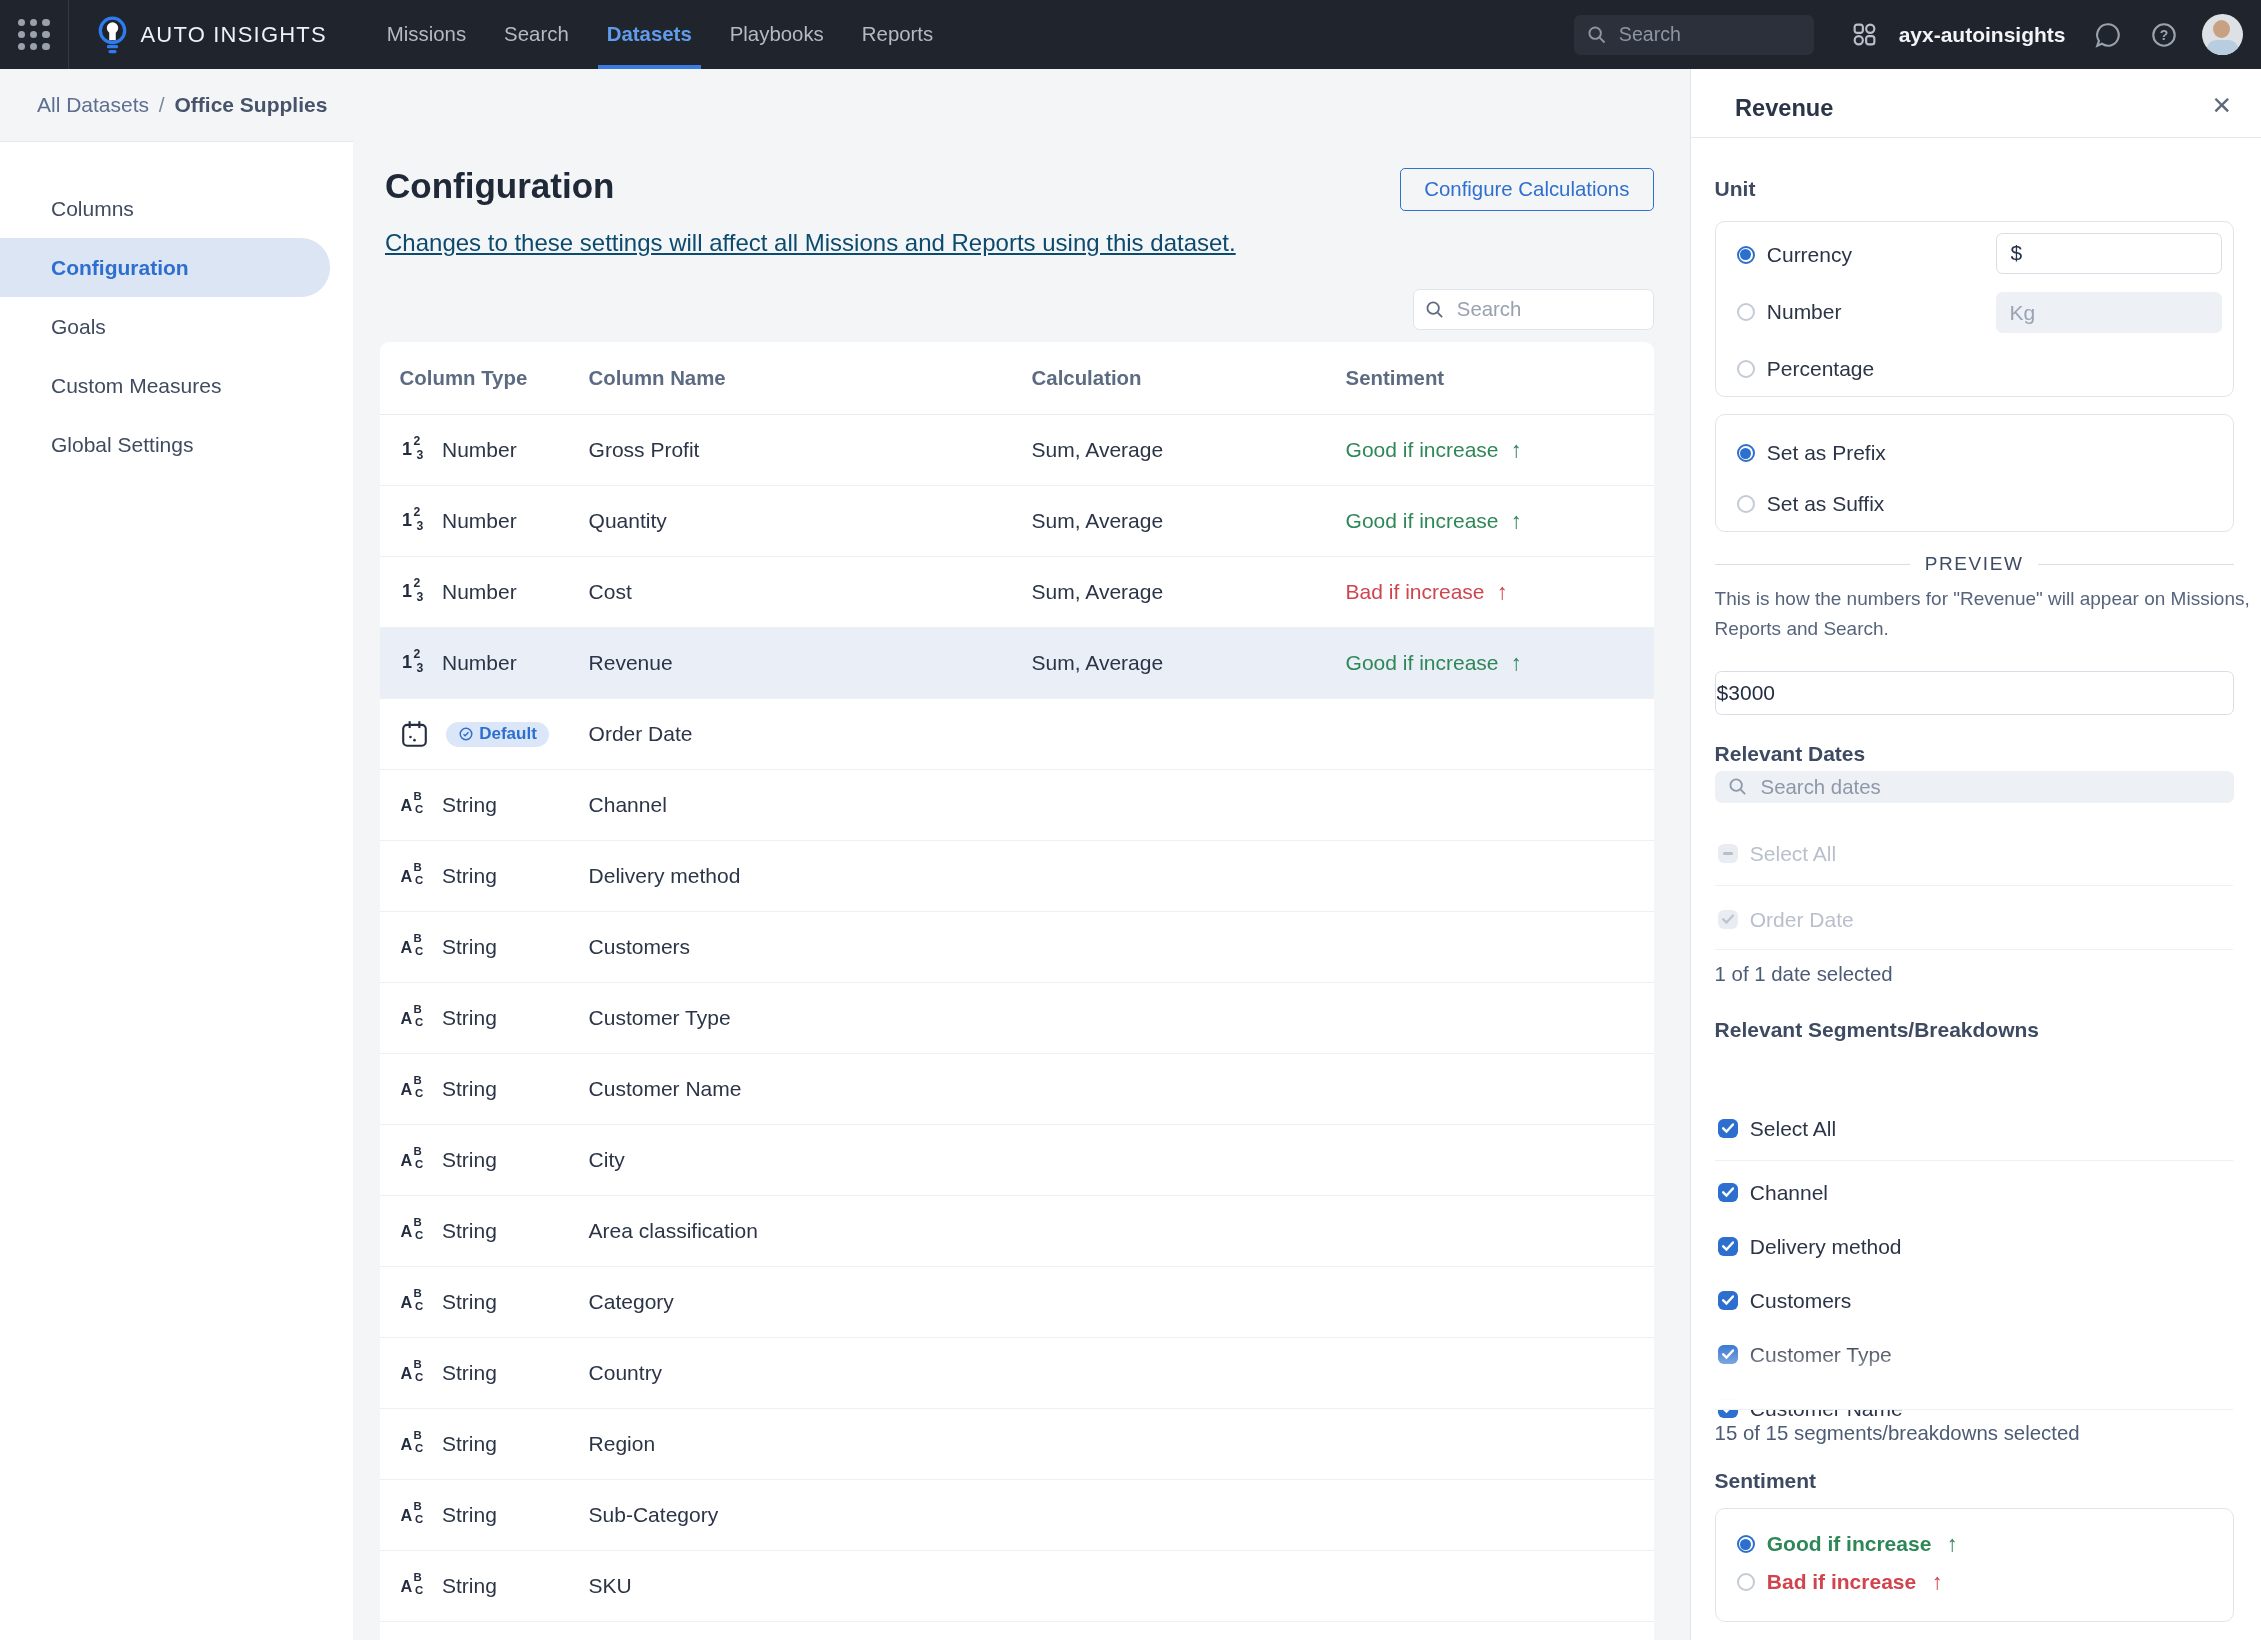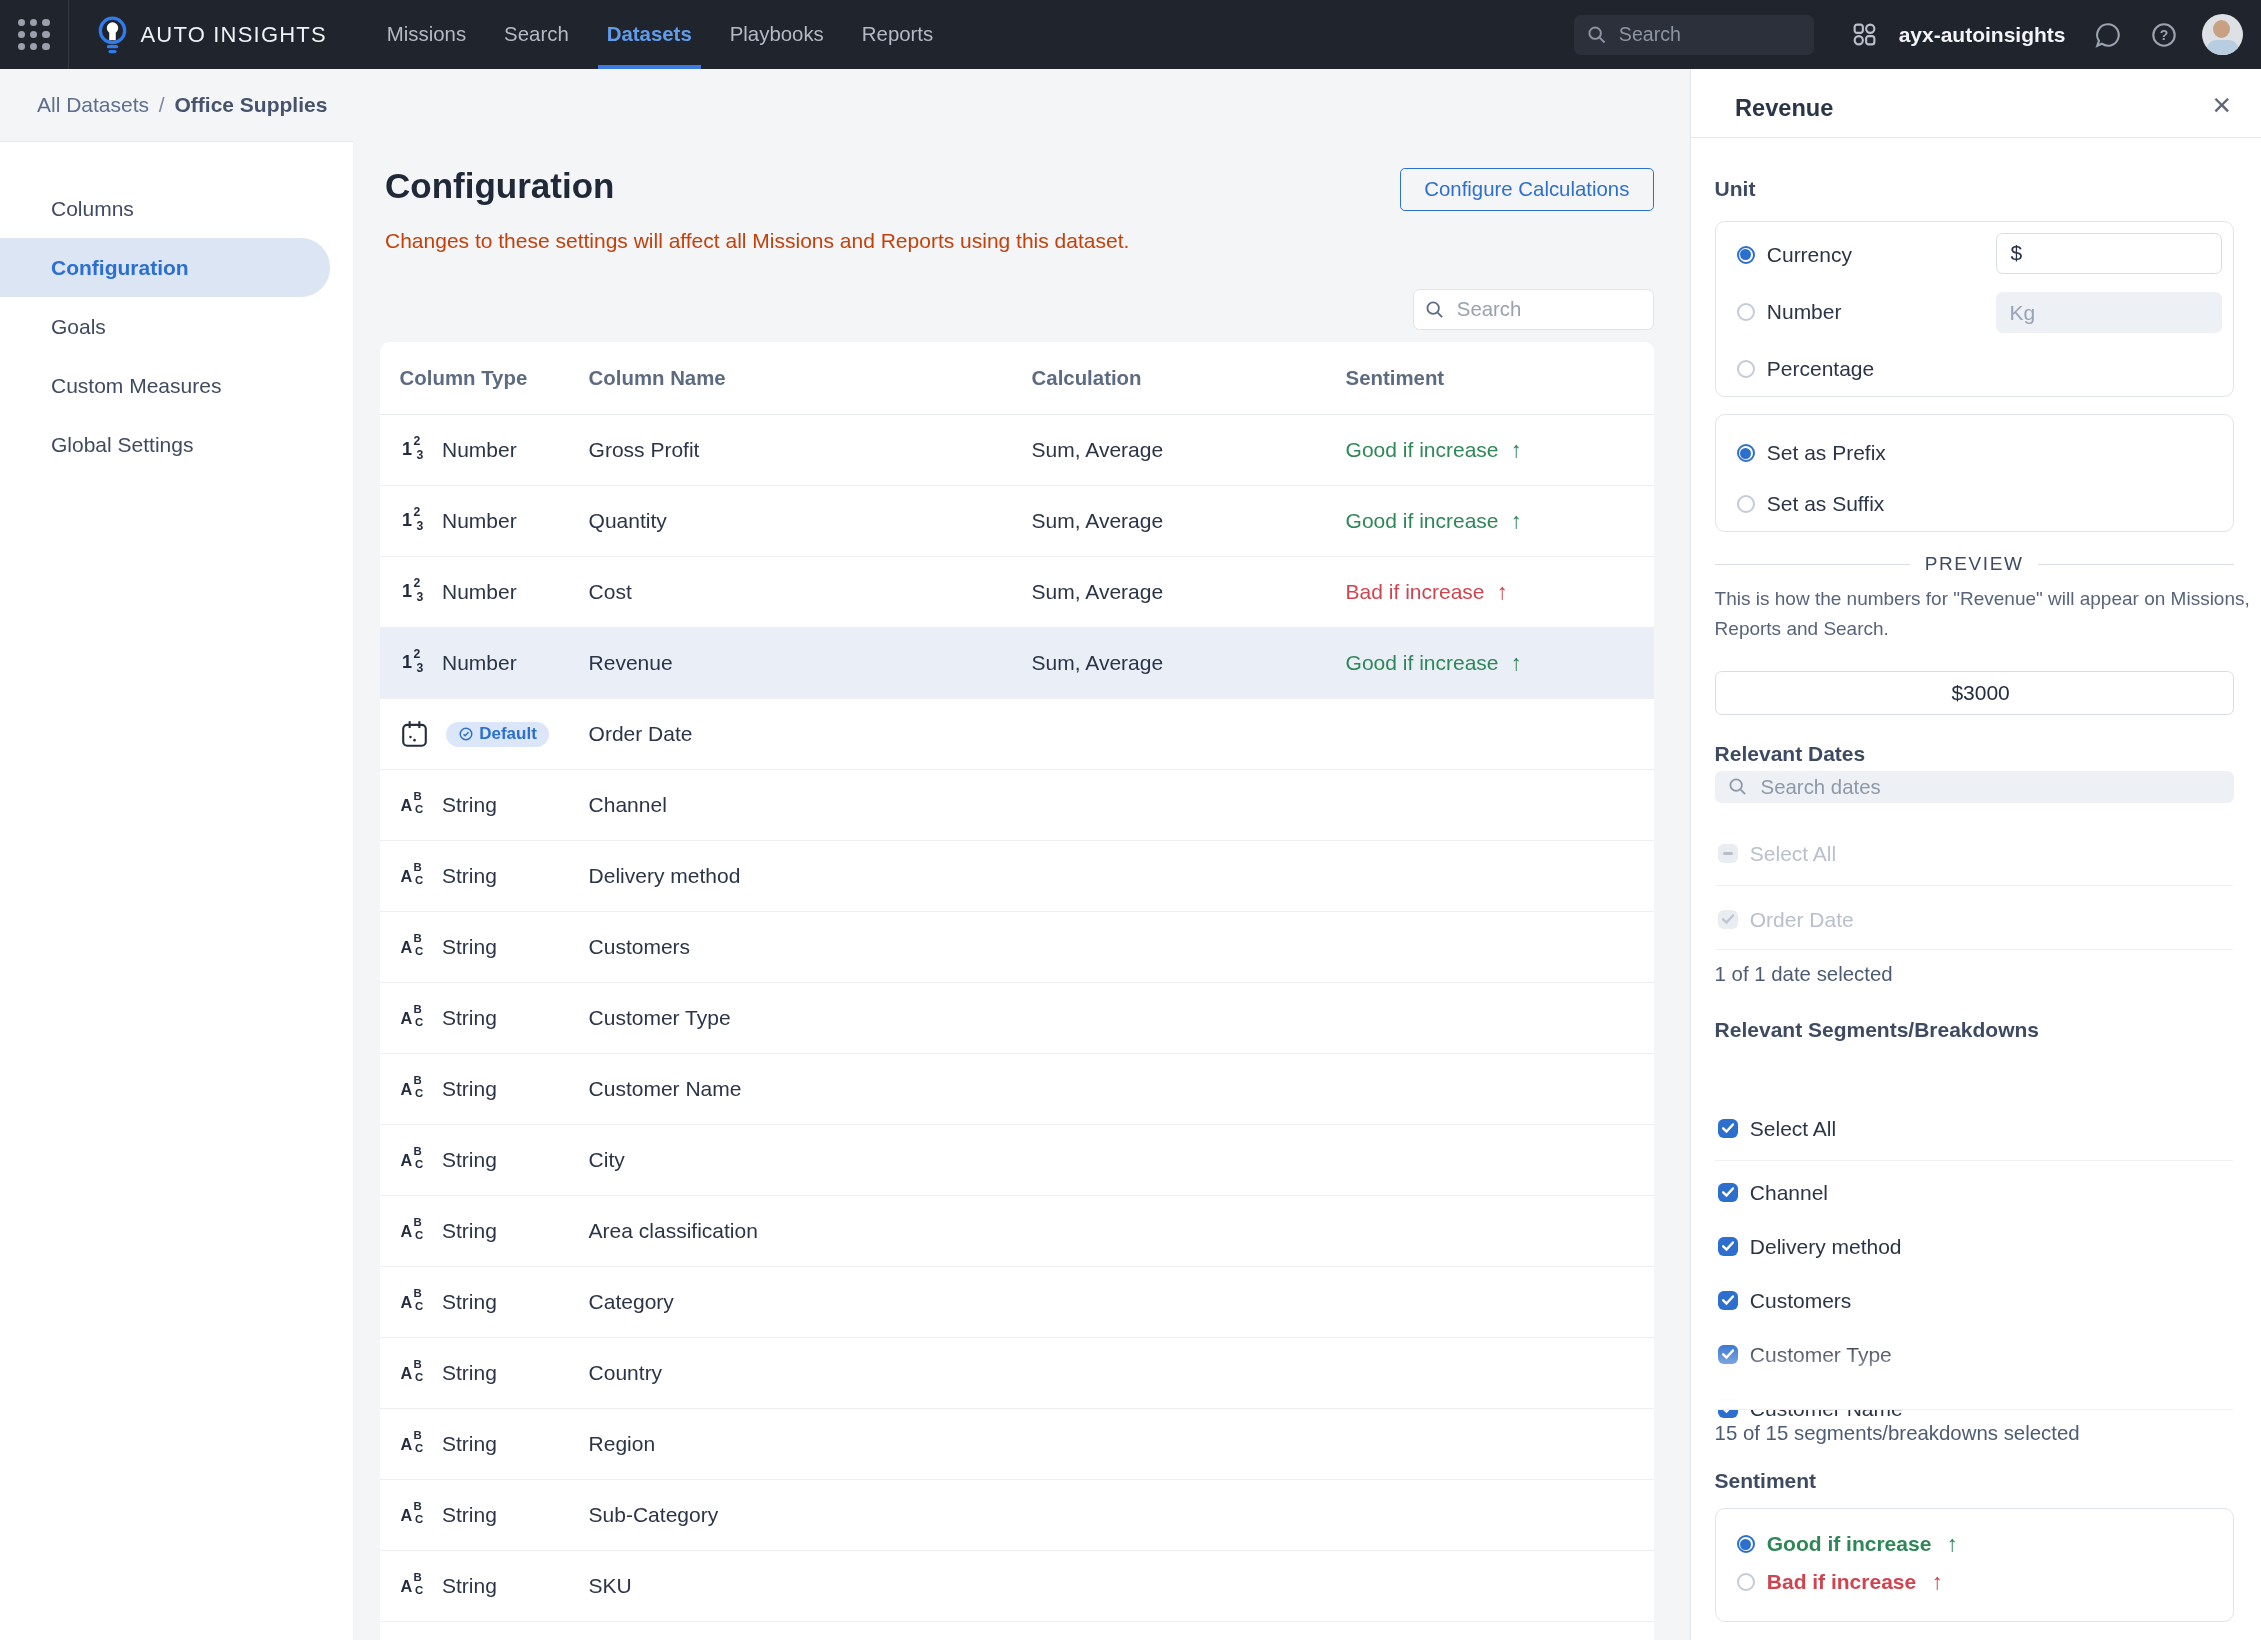--- a/index.html
+++ b/index.html
@@ -36,21 +36,21 @@
   .bc-sep{color:#7c87a0;margin:0 9.8px;}
   .bc-current{color:#47536b;font-weight:700;}
   
   .sidebar{position:absolute;top:141px;left:0;width:353px;bottom:0;background:#fff;border-top:0.8px solid #e6e9ee;box-sizing:border-box;padding-top:37px;z-index:4;}
   .side-item{height:59px;display:flex;align-items:center;padding-left:51px;font-size:21px;color:#3f4b60;cursor:pointer;box-sizing:border-box;}
   .side-item.active{width:330px;background:#dce5f3;border-radius:0 29px 29px 0;color:#2c6fd1;font-weight:700;}
   
   .main{position:absolute;left:353px;top:141px;width:1338px;bottom:0;}
   .page-title{position:absolute;left:32px;top:24.5px;font-size:35px;font-weight:700;color:#202938;margin:0;}
   .config-btn{position:absolute;right:37px;top:27px;height:43px;padding:0 23.6px;border:1.6px solid #2e6fd0;border-radius:4.9px;background:transparent;color:#2e6fd0;font-size:20.4px;font-family:inherit;cursor:pointer;}
-  .page-sub{position:absolute;left:32px;top:88px;font-size:21px;color:#c2410c;}
+  .page-sub{position:absolute;left:32px;top:88px;font-size:24px;color:#0c4a6e;text-decoration:underline;}
   .table-search{position:absolute;right:37px;top:148px;width:241px;height:41px;background:#fff;border:1.6px solid #e0e3e9;border-radius:6.5px;display:flex;align-items:center;gap:9.8px;padding:0 11.4px;box-sizing:border-box;}
   .table-search input{border:none;outline:none;font-size:20.4px;color:#5d6b82;width:100%;font-family:inherit;background:transparent;}
   .table-search input::placeholder{color:#98a1b0;}
   .card{position:absolute;left:27px;right:37px;top:201px;height:1321px;background:#fff;border-radius:9.8px 9.8px 0 0;overflow:hidden;}
   .thead,.trow{display:grid;grid-template-columns:189px 443px 314px 1fr;padding-left:19.6px;align-items:center;}
   .thead{height:72px;border-bottom:0.8px solid #e7eaee;font-size:20.4px;font-weight:600;color:#5d6b82;}
   .trow{height:70px;border-bottom:0.8px solid #edeff2;font-size:21px;color:#2b3547;cursor:pointer;}
   .trow.selected{background:#e9eef7;}
   .cell-type{display:flex;align-items:center;gap:11.4px;}
   .sent{display:flex;align-items:center;gap:12.2px;font-weight:400;}
@@ -80,21 +80,21 @@
   .opt-row{position:absolute;left:21px;display:flex;align-items:center;gap:12.2px;font-size:21px;color:#2b3547;cursor:pointer;height:24.5px;}
   .radio{width:18px;height:18px;border:2.4px solid #c3cbd7;border-radius:50%;background:#fff;position:relative;flex:0 0 18px;}
   .radio.sel{border-color:#2d6fce;}
   .radio.sel::after{content:"";position:absolute;inset:1.6px;border-radius:50%;background:#2d6fce;}
   .mini-input{position:absolute;left:280px;width:226px;height:41px;border:1.6px solid #d8dde5;border-radius:6.5px;font-size:21px;color:#28334a;padding-left:14px;outline:none;font-family:inherit;background:#fff;}
   .mini-input.disabled{background:#edf0f5;border:none;color:#9aa3b5;}
   .mini-input.disabled::placeholder{color:#9aa3b5;}
   .preview-head{position:absolute;left:23.6px;width:519px;top:484px;display:flex;align-items:center;gap:14.7px;font-size:19px;letter-spacing:1.6px;color:#3e4b63;}
   .preview-head::before,.preview-head::after{content:"";flex:1;height:0.8px;background:#d9dee4;}
   .panel-para{position:absolute;left:23.6px;top:515px;font-size:19px;line-height:30px;color:#57647c;white-space:nowrap;}
-  .value-input{position:absolute;left:23.6px;top:602px;width:519px;height:44px;border:1.6px solid #d8dde5;border-radius:6.5px;font-size:21px;color:#232e40;padding-left:15px;outline:none;font-family:inherit;text-align:center;}
+  .value-input{position:absolute;left:23.6px;top:602px;width:519px;height:44px;border:1.6px solid #d8dde5;border-radius:6.5px;font-size:21px;color:#232e40;padding-left:1px;outline:none;font-family:inherit;}
   .gray-search{position:absolute;left:23.6px;width:519px;height:30px;background:#edf0f4;border-radius:6.5px;display:flex;align-items:center;gap:11.4px;padding:16px 13px;}
   .gray-search input{background:transparent;border:none;outline:none;width:100%;font-size:20.4px;color:#6b7689;font-family:inherit;}
   .gray-search input::placeholder{color:#8e98a9;}
   .check-row{position:absolute;left:27px;display:flex;align-items:center;gap:12.2px;font-size:21px;color:#2b3547;cursor:pointer;height:21px;}
   .check-row.disabled{color:#b9c0cc;cursor:default;}
   .cb{width:19.6px;height:19.6px;border-radius:5.7px;background:#2d6fce;display:flex;align-items:center;justify-content:center;flex:0 0 19.6px;}
   .cb.gray{background:#e9edf2;}
   .cb .dash{width:9.8px;height:2.4px;border-radius:1.6px;background:#b6bec9;}
   .pdiv{position:absolute;left:23.6px;right:28px;height:0.8px;background:#eef0f4;}
   .count-text{position:absolute;left:23.6px;font-size:20.4px;color:#4d5b74;}

